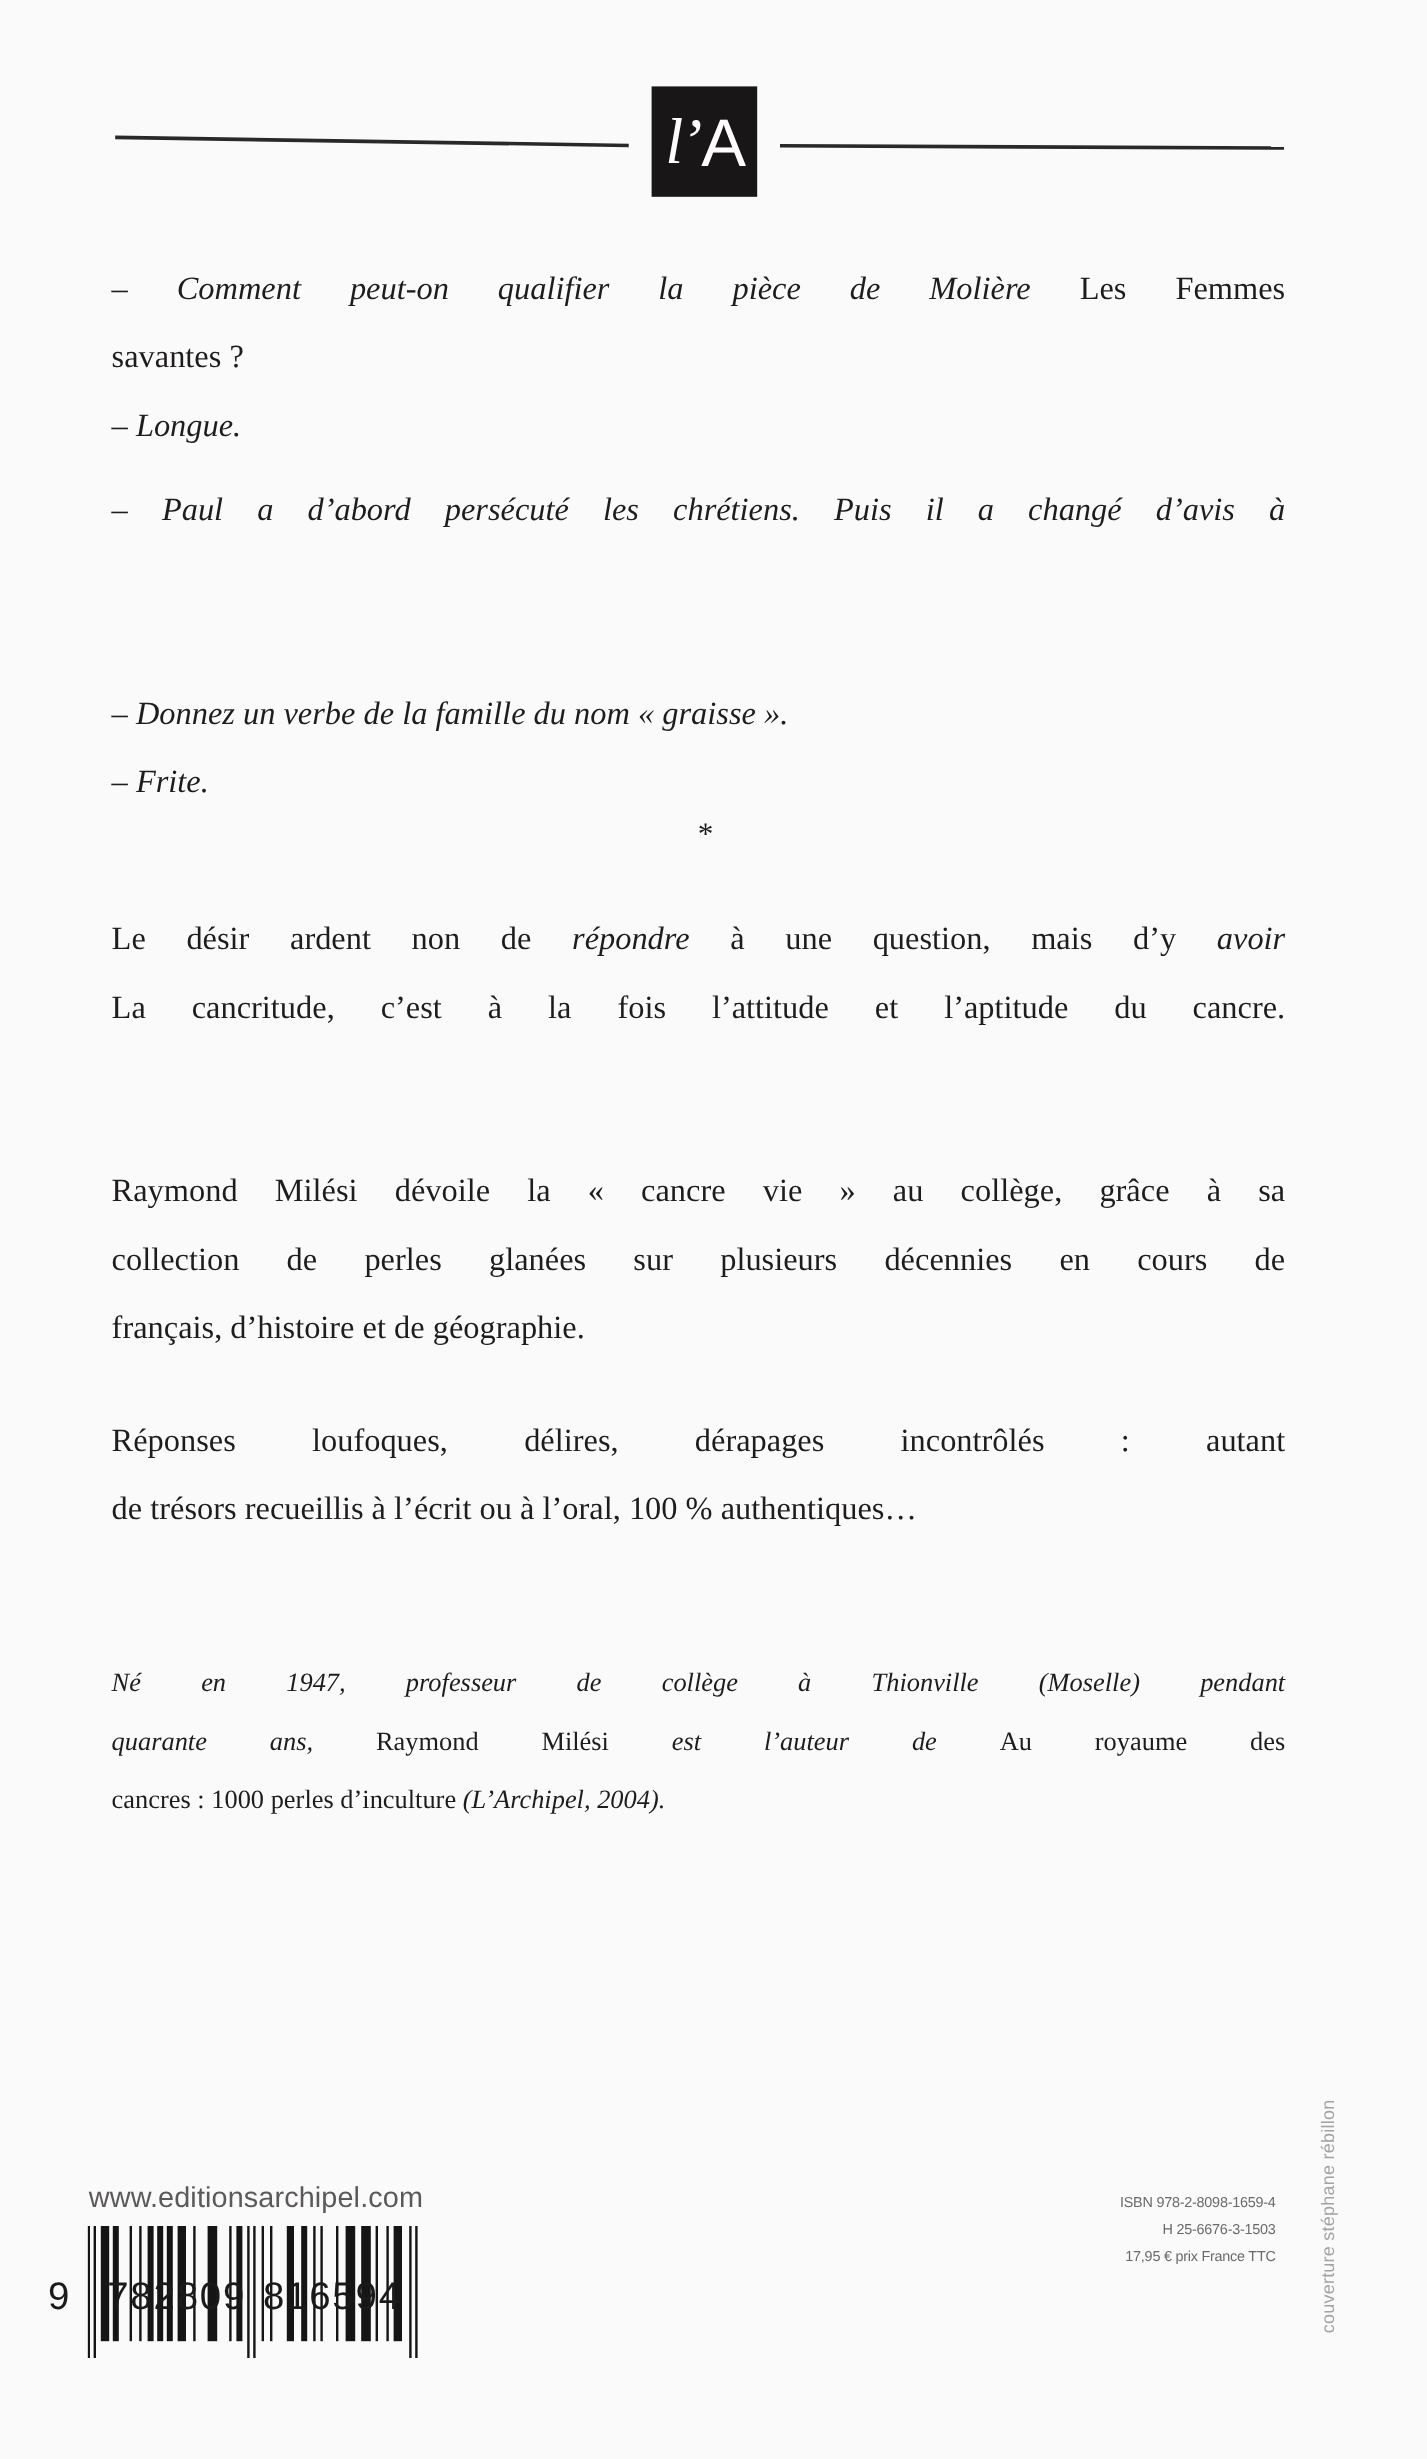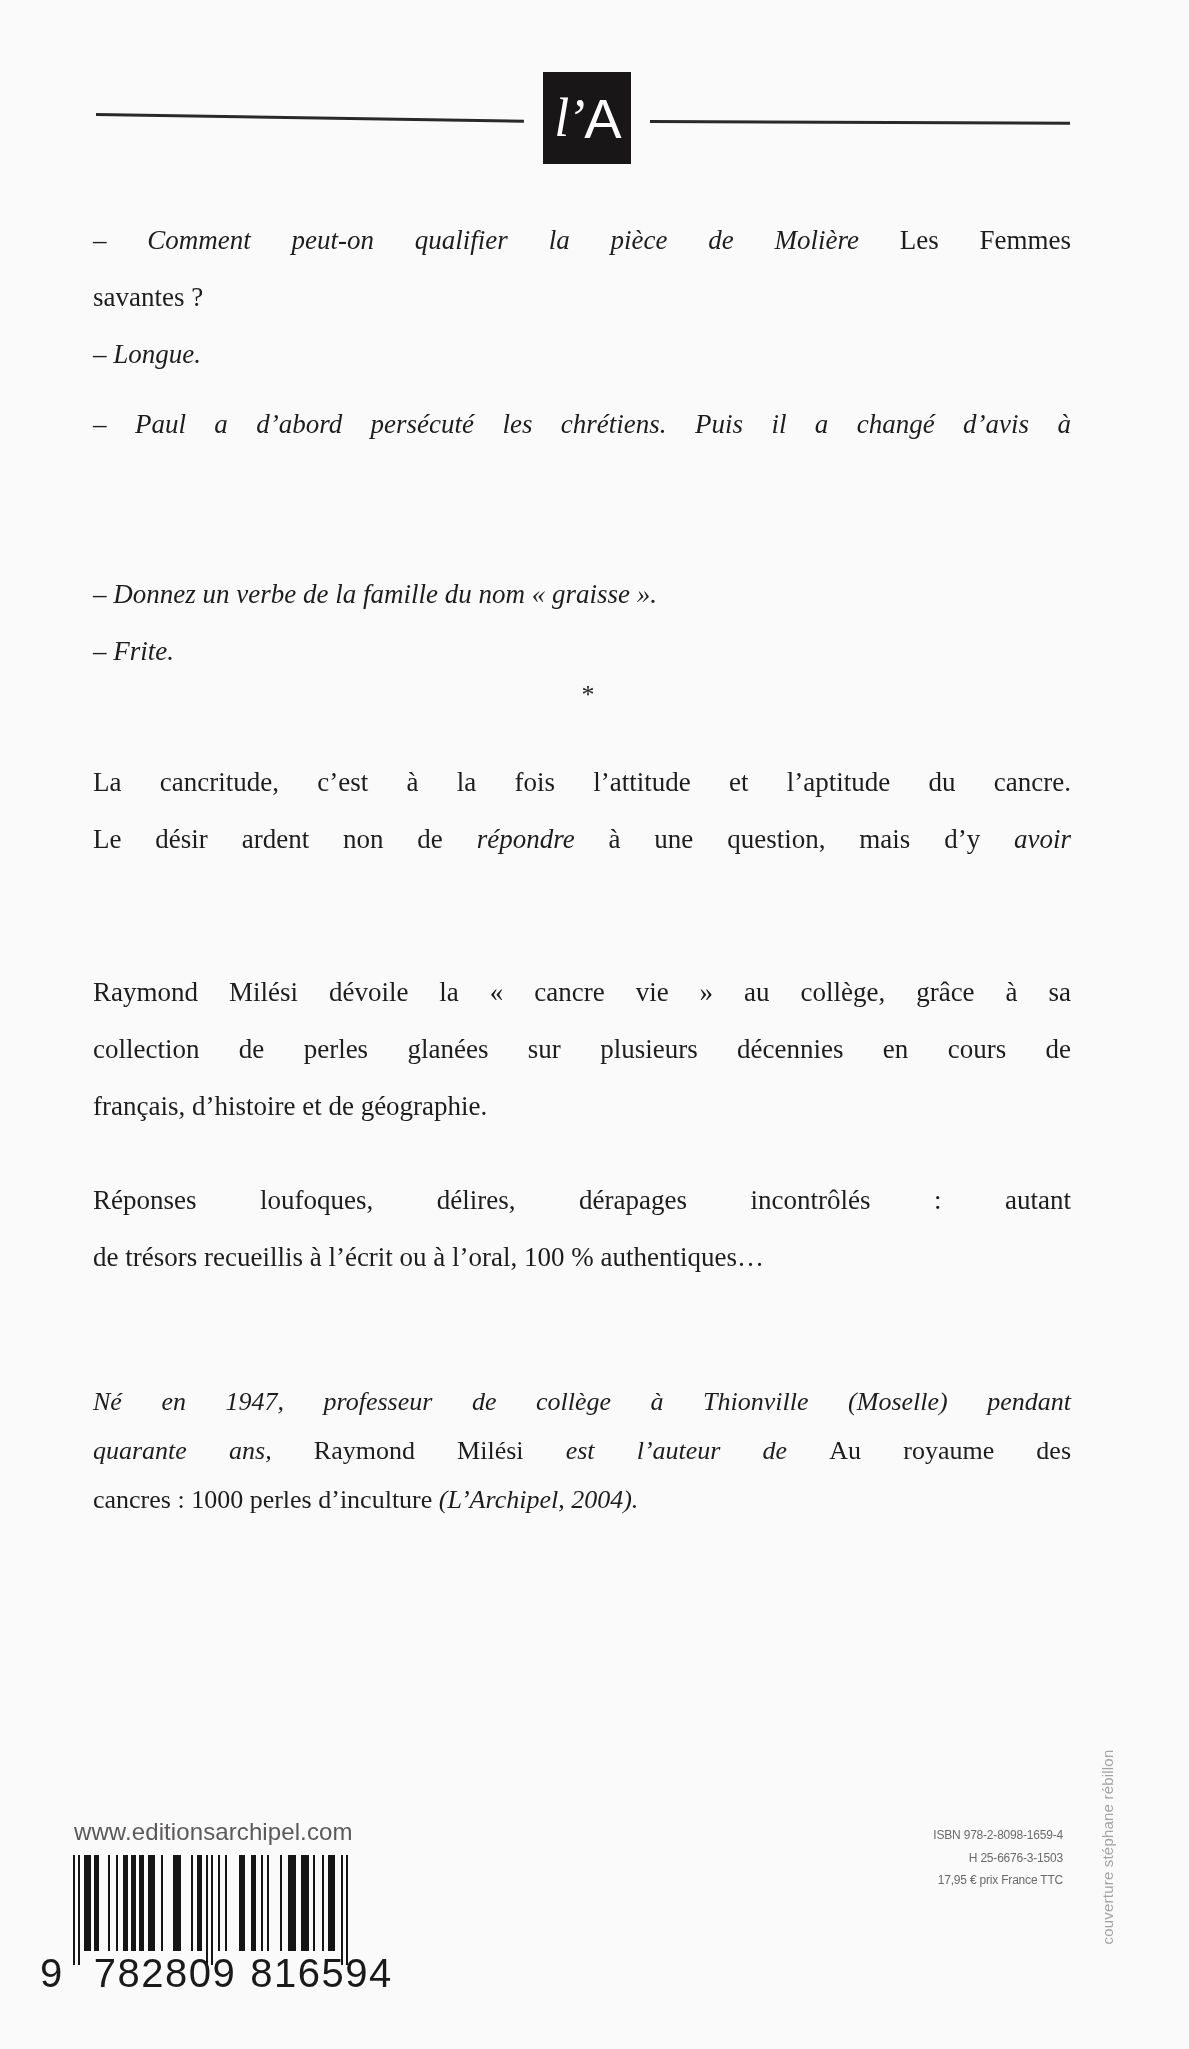--- a/index.html
+++ b/index.html
@@ -34,23 +34,23 @@
   }
   .url {
     position: absolute; left: 74px; top: 1818px;
     font-family: "Liberation Sans", "DejaVu Sans", sans-serif;
     font-size: 24px; color: #5b595a; letter-spacing: 0.1px;
   }
   .barcode {
     position: absolute; left: 73px; top: 1855px; width: 276px; height: 110px;
   }
   .barcode-digits {
-    position: absolute; top: 1956px; left: 40px;
+    position: absolute; top: 1896px; left: 40px;
     font-family: "Liberation Sans", "DejaVu Sans", sans-serif;
-    font-size: 40px; color: #1a1a1a; letter-spacing: 1.5px;
+    font-size: 32px; color: #1a1a1a; letter-spacing: 1.5px;
     line-height: 34px;
   }
   .isbn {
     position: absolute; right: 126px; top: 1824px; text-align: right;
     font-family: "Liberation Sans", "DejaVu Sans", sans-serif;
     font-size: 12px; line-height: 22.5px; color: #6b696a;
     letter-spacing: -0.2px;
   }
   .credit {
     position: absolute; left: 1098px; top: 1732px; width: 18px; height: 230px;
@@ -84,36 +84,36 @@
 </div>
 
 <div class="text-block" style="top: 566px;">
   <span class="line last"><span class="i">– Donnez un verbe de la famille du nom « graisse ».</span></span>
   <span class="line last"><span class="i">– Frite.</span></span>
 </div>
 
 <div class="asterisk">*</div>
 
 <div class="text-block" style="top: 754px;">
+  <span class="line"><span>Le désir ardent non de </span><span class="i">répondre</span><span> à une question, mais d’y </span><span class="i">avoir</span></span>
   <span class="line">La cancritude, c’est à la fois l’attitude et l’aptitude du cancre.</span>
-  <span class="line"><span>Le désir ardent non de </span><span class="i">répondre</span><span> à une question, mais d’y </span><span class="i">avoir</span></span>
 </div>
 
 <div class="text-block" style="top: 964px;">
   <span class="line">Raymond Milési dévoile la « cancre vie » au collège, grâce à sa</span>
   <span class="line">collection de perles glanées sur plusieurs décennies en cours de</span>
   <span class="line last">français, d’histoire et de géographie.</span>
 </div>
 
 <div class="text-block" style="top: 1172px;">
   <span class="line">Réponses loufoques, délires, dérapages incontrôlés : autant</span>
   <span class="line last">de trésors recueillis à l’écrit ou à l’oral, 100 % authentiques…</span>
 </div>
 
-<div class="text-block" style="top: 1377px; font-size: 26px; line-height: 49px;">
+<div class="text-block" style="top: 1377px; font-size: 22px; line-height: 49px;">
   <span class="line i">Né en 1947, professeur de collège à Thionville (Moselle) pendant</span>
   <span class="line"><span class="i">quarante ans, </span><span class="b">Raymond Milési</span><span class="i"> est l’auteur de </span><span>Au royaume des</span></span>
   <span class="line last"><span>cancres : 1000 perles d’inculture </span><span class="i">(L’Archipel, 2004).</span></span>
 </div>
 
 <div class="url">www.editionsarchipel.com</div>
 
 <svg class="barcode" viewBox="0 0 276 110" preserveAspectRatio="none">
   <g fill="#151515">
     <rect x="0" y="0" width="2" height="110"></rect>

